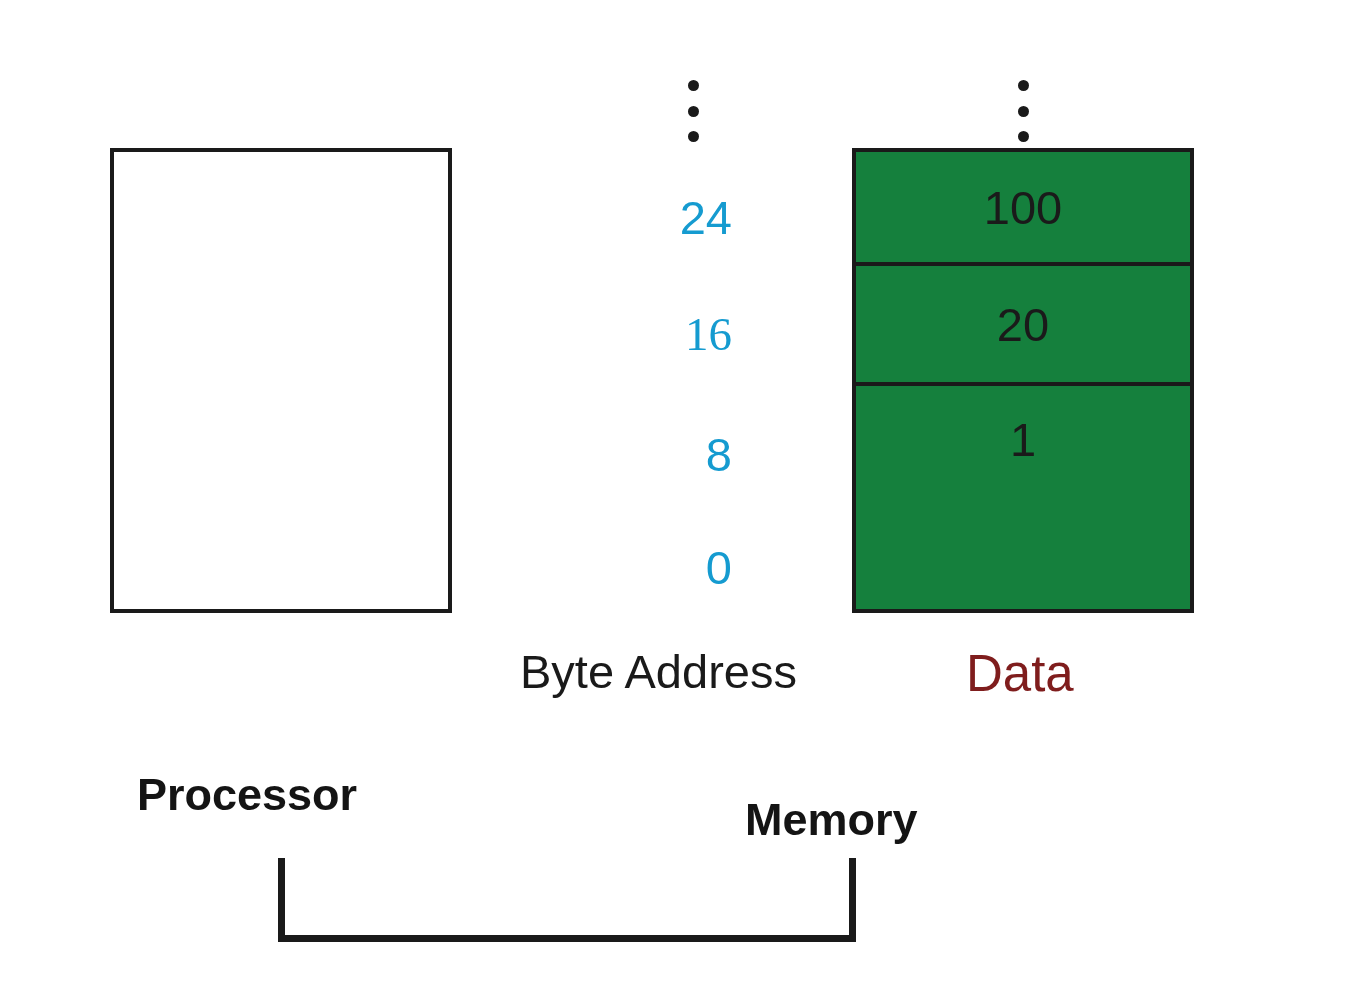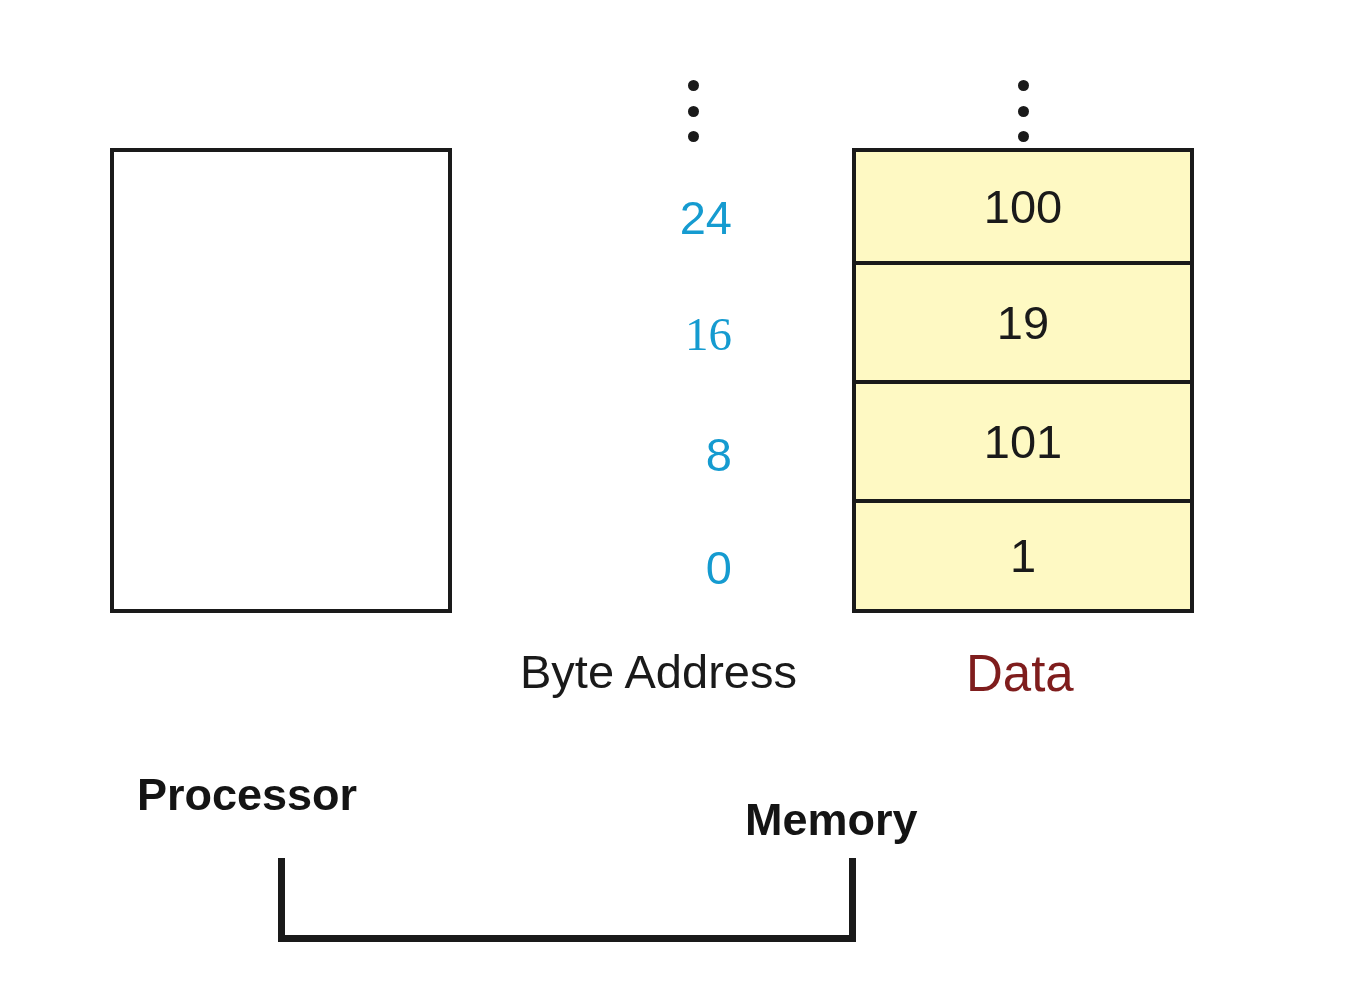--- a/index.html
+++ b/index.html
@@ -31,21 +31,21 @@
 
   
   #memory-table {
     position: absolute;
     left: 852px;
     top: 148px;
     width: 342px;
     height: 465px;
     border: 4px solid #1a1a1a;
     box-sizing: border-box;
-    background: #fef9c3;
+    background: #15803d;
     display: flex;
     flex-direction: column;
   }
   .mem-row {
     box-sizing: border-box;
     display: flex;
     align-items: center;
     justify-content: center;
     border-bottom: 4px solid #1a1a1a;
     font-size: 47px;
@@ -176,22 +176,21 @@
 
   <div id="address-column">
     <div class="addr-cell r0">24</div>
     <div class="addr-cell r1">16</div>
     <div class="addr-cell r2">8</div>
     <div class="addr-cell r3">0</div>
   </div>
 
   <div id="memory-table">
     <div class="mem-row r0">100</div>
-    <div class="mem-row r1">19</div>
-    <div class="mem-row r2">101</div>
+    <div class="mem-row r1">20</div>
     <div class="mem-row r3">1</div>
   </div>
 
   <div id="byte-address-label">Byte Address</div>
   <div id="data-label">Data</div>
 
   <div id="processor-title">Processor</div>
   <div id="memory-title">Memory</div>
 
   <div id="bus-bracket"></div>

